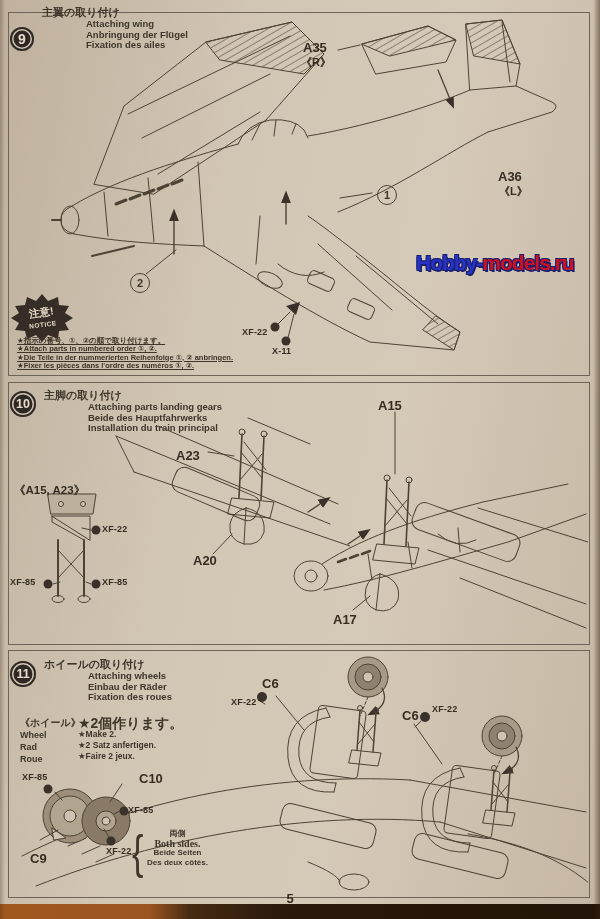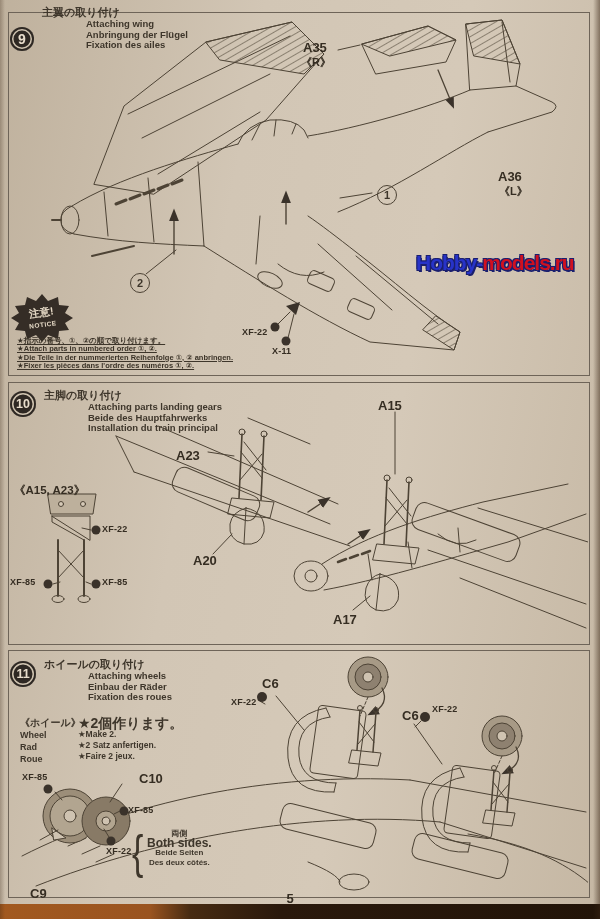--- a/index.html
+++ b/index.html
@@ -321,29 +321,29 @@
       <circle cx="103" cy="191" r="4.5"></circle>
     </g>
   </svg>
 
   <div class="partlabel" style="left:262px;top:676px;">C6</div>
   <div class="paintlabel" style="left:231px;top:697px;">XF-22</div>
   <div class="partlabel" style="left:402px;top:708px;">C6</div>
   <div class="paintlabel" style="left:432px;top:704px;">XF-22</div>
 
   <div class="partlabel" style="left:104px;top:771px;margin-left:35px;">C10</div>
-  <div class="partlabel" style="left:30px;top:886px;">C9</div>
+  <div class="partlabel" style="left:30px;top:851px;">C9</div>
   <div class="paintlabel" style="left:22px;top:772px;">XF-85</div>
   <div class="paintlabel" style="left:128px;top:805px;">XF-85</div>
   <div class="paintlabel" style="left:106px;top:846px;">XF-22</div>
 
   <div class="brace" style="left:132px;top:826px;">{</div>
   <div class="abs smallnote" style="left:147px;top:829px;text-align:center;">
     <div style="font-size:8px;line-height:9.6px;">両側</div>
-    <div style="font-size:12px;line-height:9.6px;">Both sides.</div>
+    <div style="font-size:10px;line-height:9.6px;font-family:Liberation Serif, serif;">Both sides.</div>
     <div style="font-size:8px;line-height:9.6px;">Beide Seiten</div>
     <div style="font-size:8px;line-height:9.6px;">Des deux côtés.</div>
   </div>
 
   <div class="abs" style="left:270px;top:891px;width:40px;text-align:center;font-size:13px;font-weight:bold;color:#352d22;">5</div>
 
   <div class="table-edge"></div>
   <div class="edge-right"></div>
   <div class="edge-left"></div>
 

